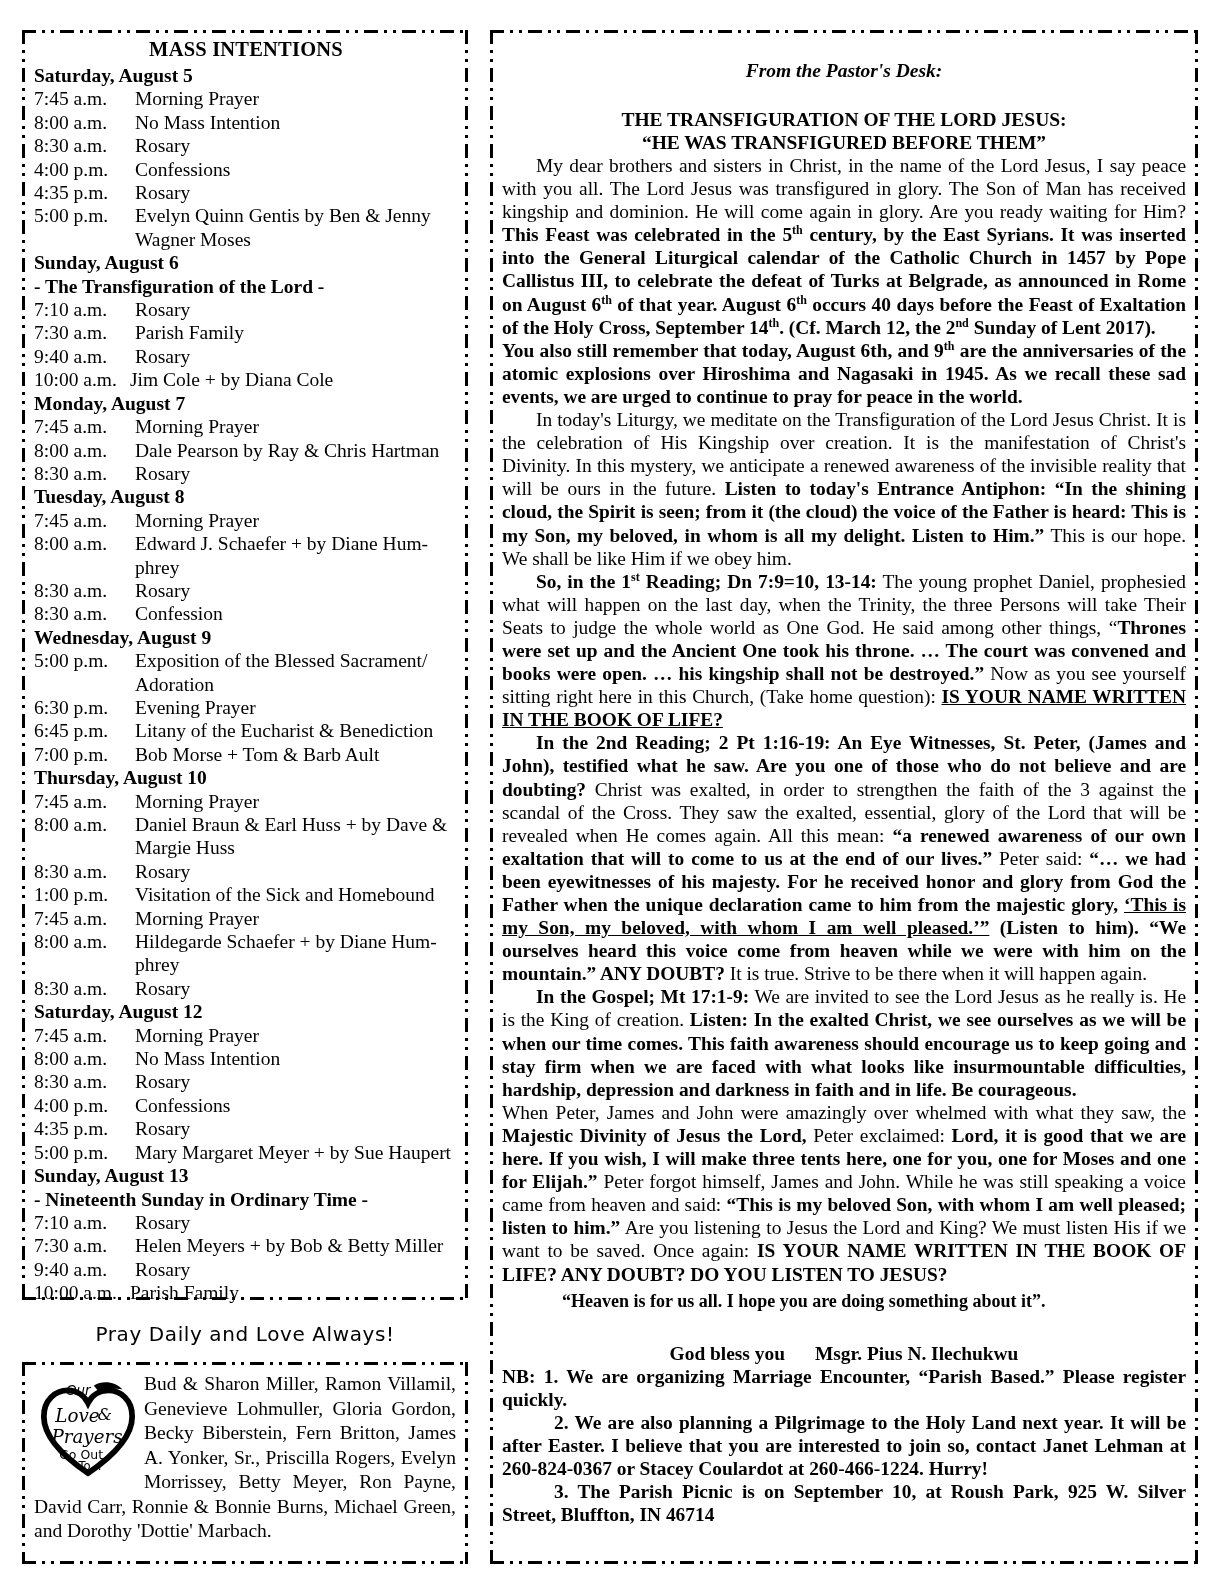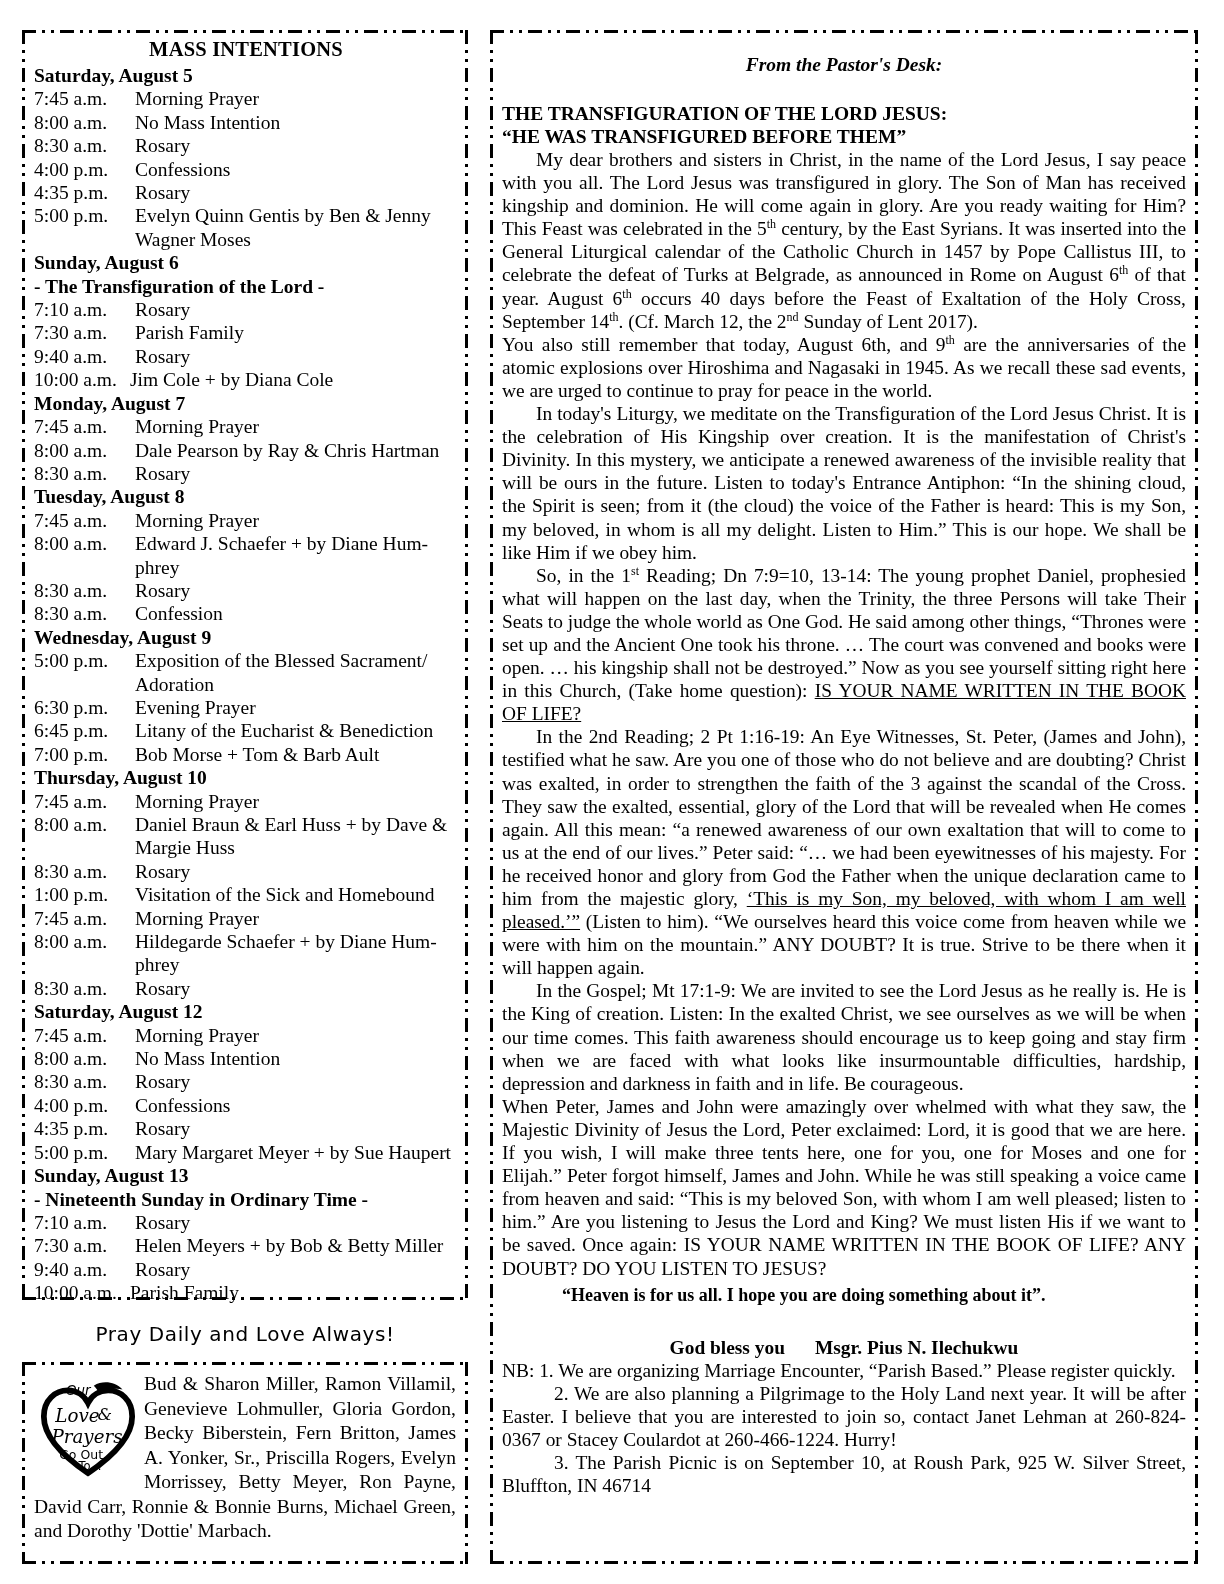--- a/index.html
+++ b/index.html
@@ -150,37 +150,38 @@
     font-weight: bold;
     font-size: 19.5px;
     margin: 4px 0 0 0;
     white-space: nowrap;
   }
   .b-pastor {
     text-align: center;
     font-weight: bold;
     font-style: italic;
     font-size: 19.5px;
-    margin: 16px 0 0 0;
+    margin: 22px 0 0 0;
   }
   .b-heading {
+    text-align: center;
     font-weight: bold;
     font-size: 19.5px;
     line-height: 23px;
     margin: 26px 0 0 0;
   }
   .para {
     font-size: 19.4px;
     line-height: 23.1px;
     text-align: justify;
     margin: 0;
   }
   .para.ind { text-indent: 34px; }
   .para.ind2 { text-indent: 52px; }
-  .b { font-weight: normal; }
+  .b { font-weight: bold; }
   .u { text-decoration: underline; }
   sup {
     font-size: 0.62em;
     vertical-align: super;
     line-height: 0;
   }
   .sign {
     font-weight: bold;
     font-size: 19.4px;
     text-align: center;

